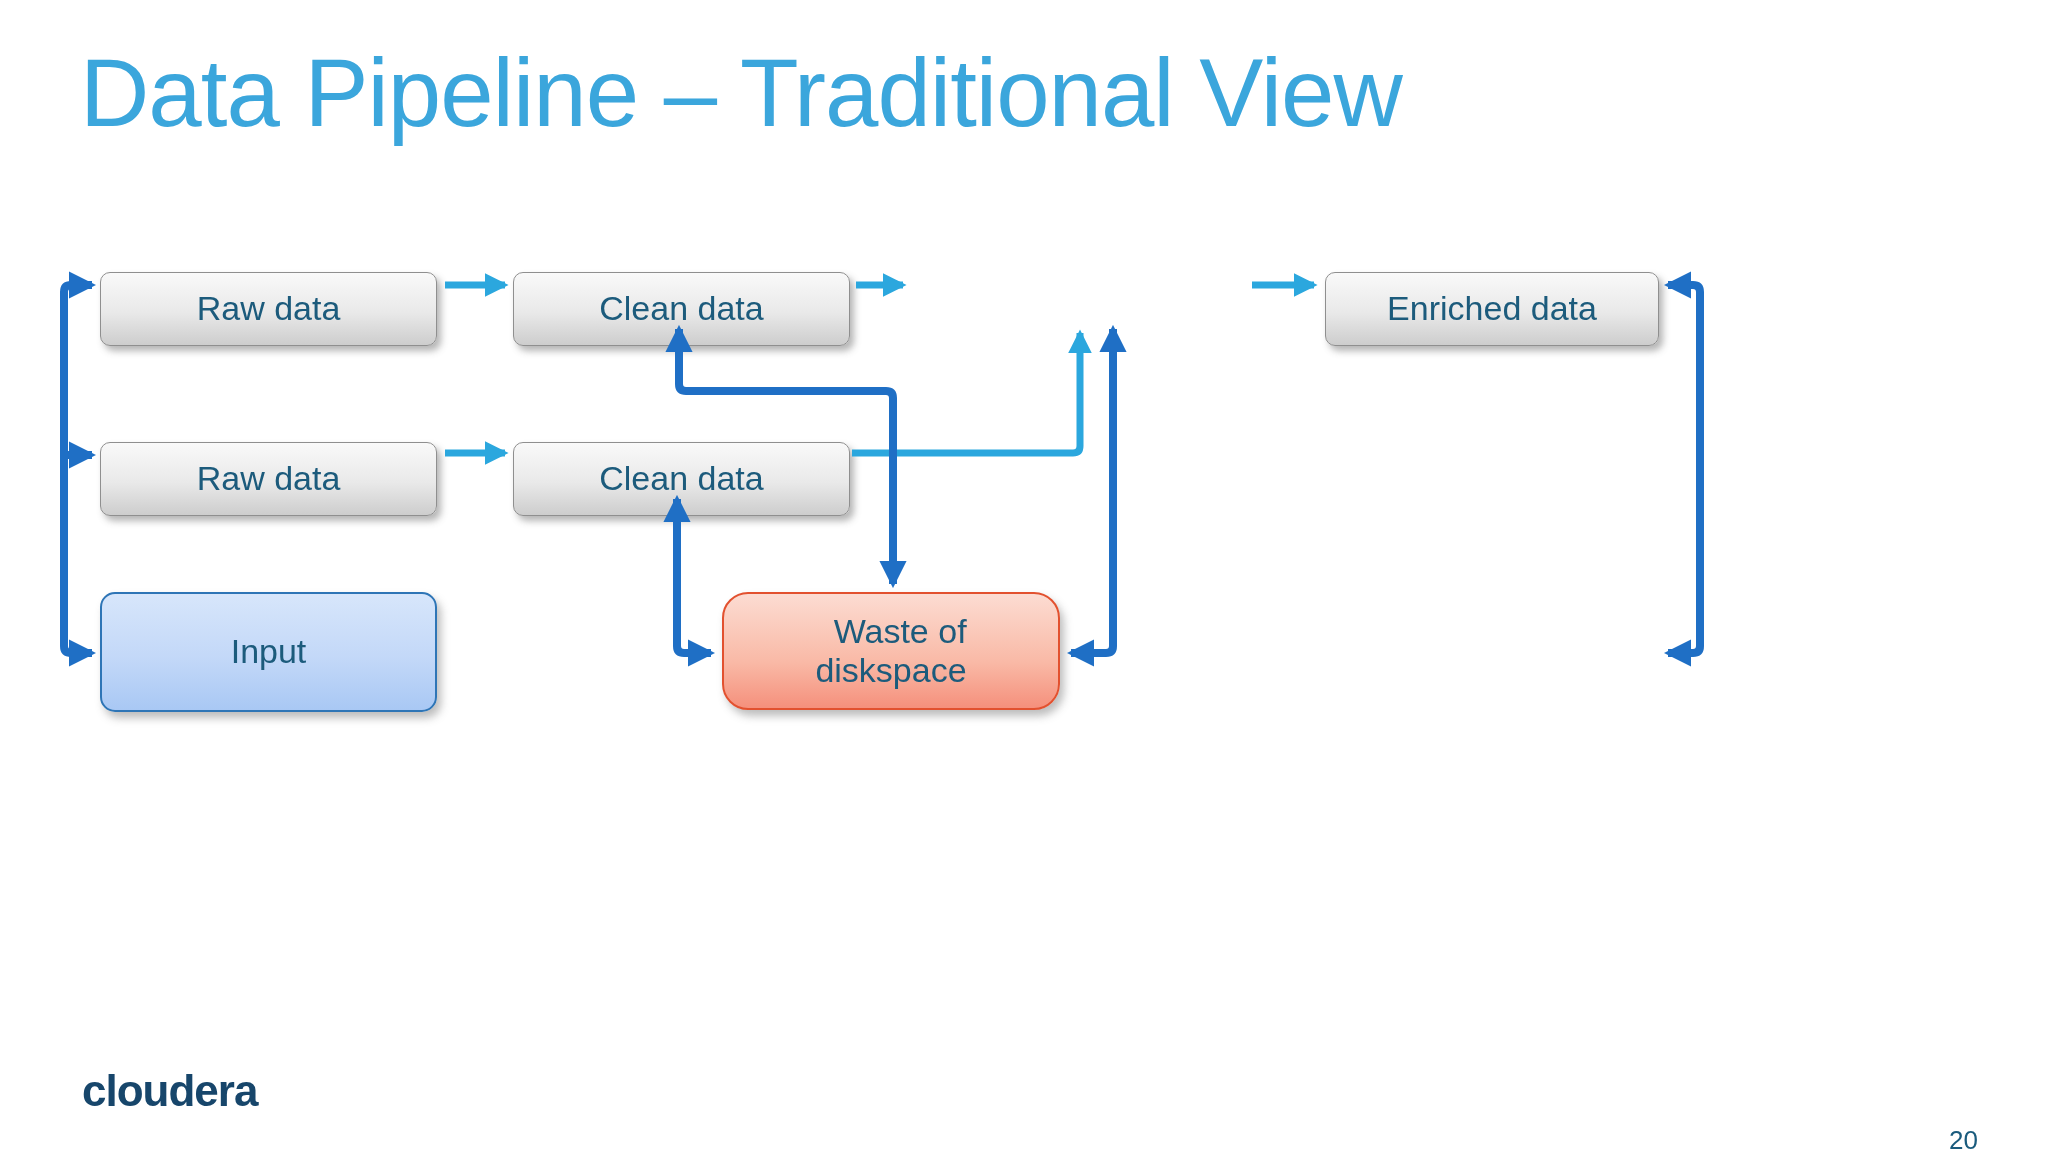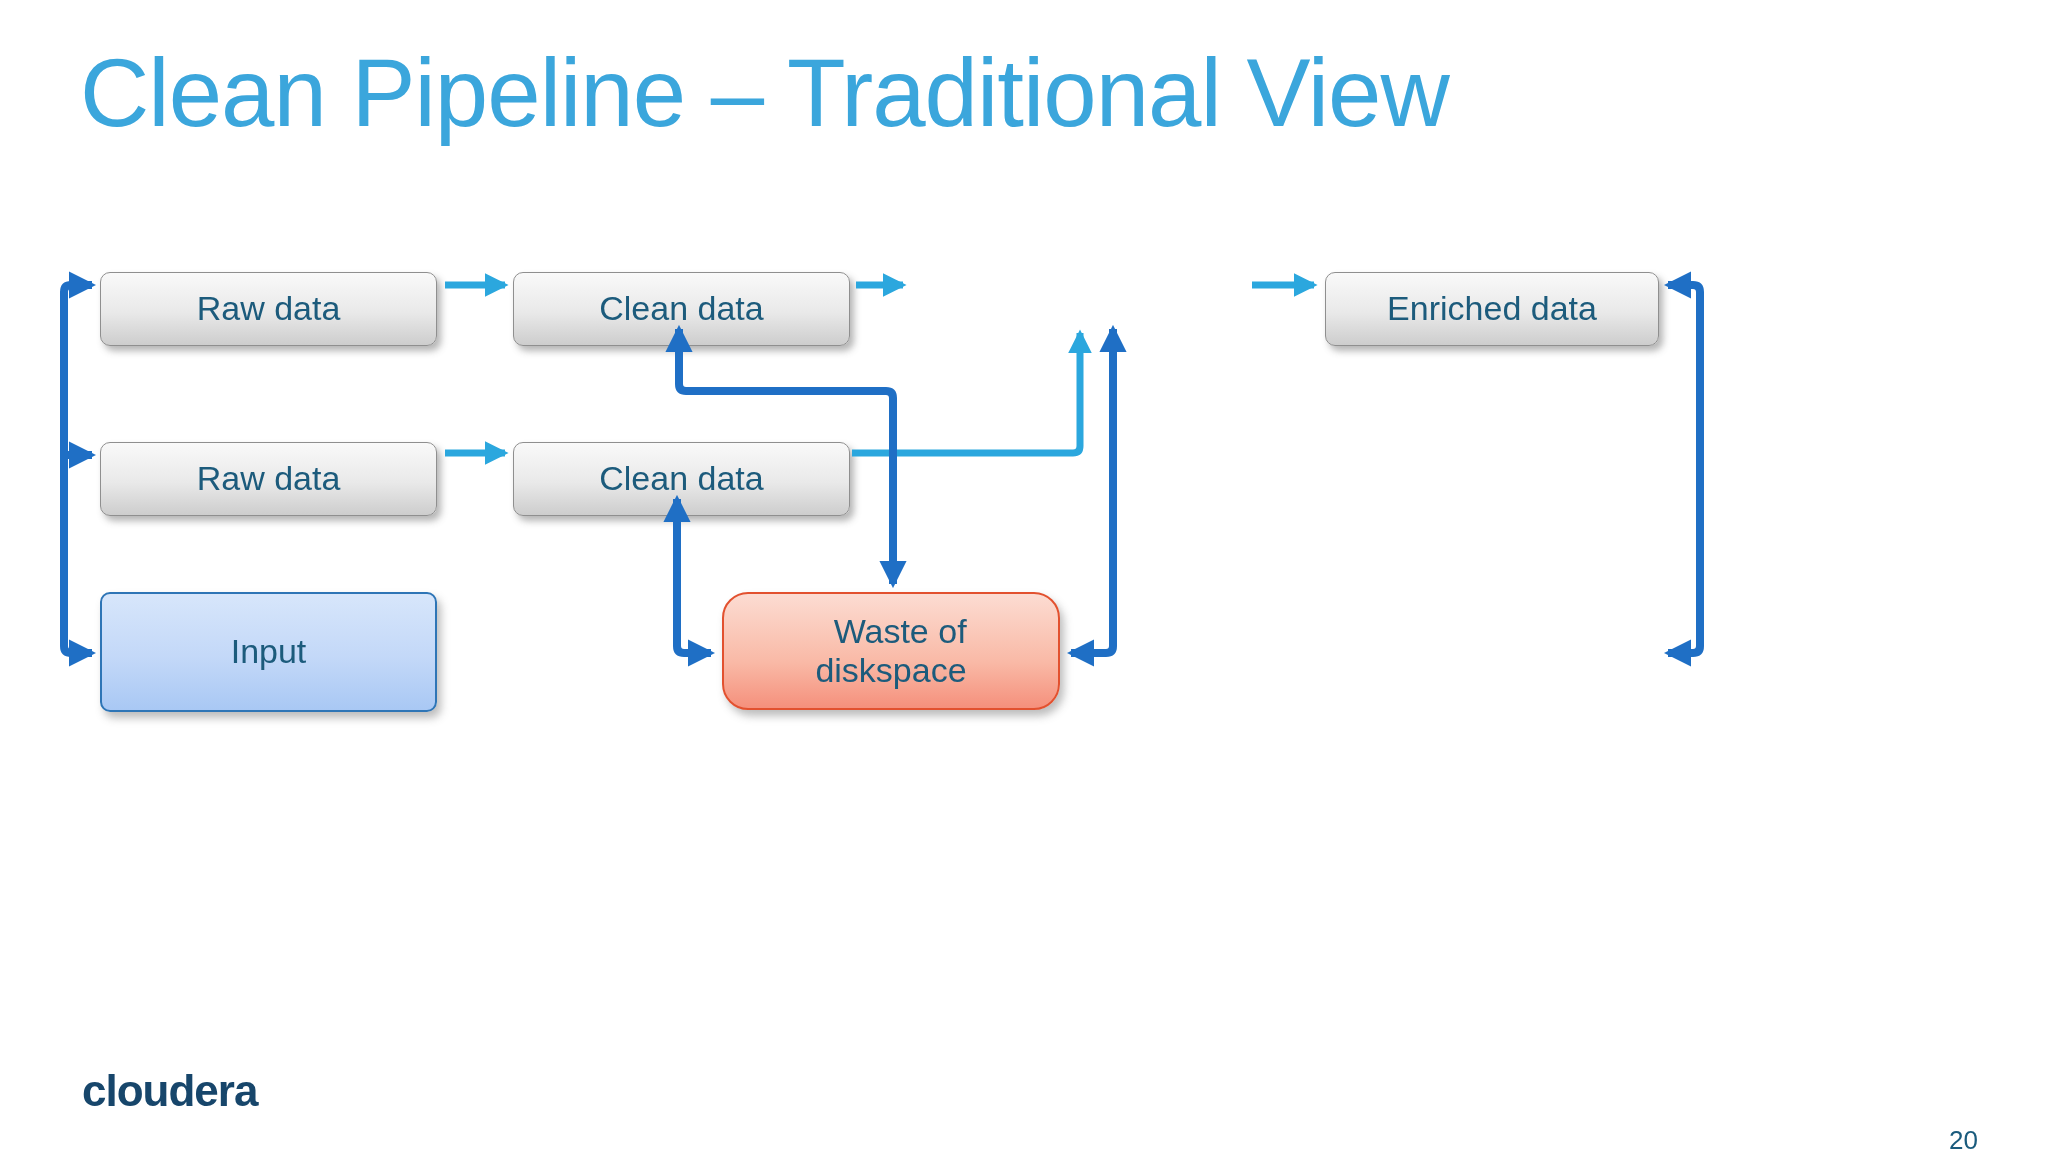--- a/index.html
+++ b/index.html
@@ -28,21 +28,21 @@
   .node.gray{
     background:linear-gradient(to bottom, var(--gray-box-top) 0%, #e9e9e9 55%, var(--gray-box-bottom) 100%);
     border:1.5px solid var(--gray-box-border);
     border-radius:10px;
     box-shadow:4px 5px 7px rgba(90,90,90,0.45);
     margin-top:24px;
   }
   .node.blue{
     background:linear-gradient(to bottom, var(--blue-box-top) 0%, #c3d8f8 55%, var(--blue-box-bottom) 100%);
     border:2.5px solid var(--blue-box-border);
-    border-radius:10px;
+    border-radius:15px;
     box-shadow:4px 6px 8px rgba(90,90,90,0.4);
   }
   .node.red{
     background:linear-gradient(to bottom, var(--red-box-top) 0%, #f9b9a6 60%, var(--red-box-bottom) 100%);
     border:2.5px solid var(--red-box-border);
     border-radius:26px;
     box-shadow:4px 6px 8px rgba(90,90,90,0.4);
     text-align:right;
   }
   
@@ -71,21 +71,21 @@
   .page-number{
     position:absolute;right:70px;top:1125px;
     font-size:26px;color:var(--page-number);
   }
 </style>
 </head>
 <body>
 
 <div class="slide">
 
-  <h1 class="title">Clean Pipeline – Traditional View</h1>
+  <h1 class="title">Data Pipeline – Traditional View</h1>
 
   <div class="node gray n-raw1">
     <span>Raw data</span>
   </div>
   <div class="node gray n-clean1">
     <span>Clean data</span>
   </div>
   <div class="node gray n-enriched">
     <span>Enriched data</span>
   </div>

